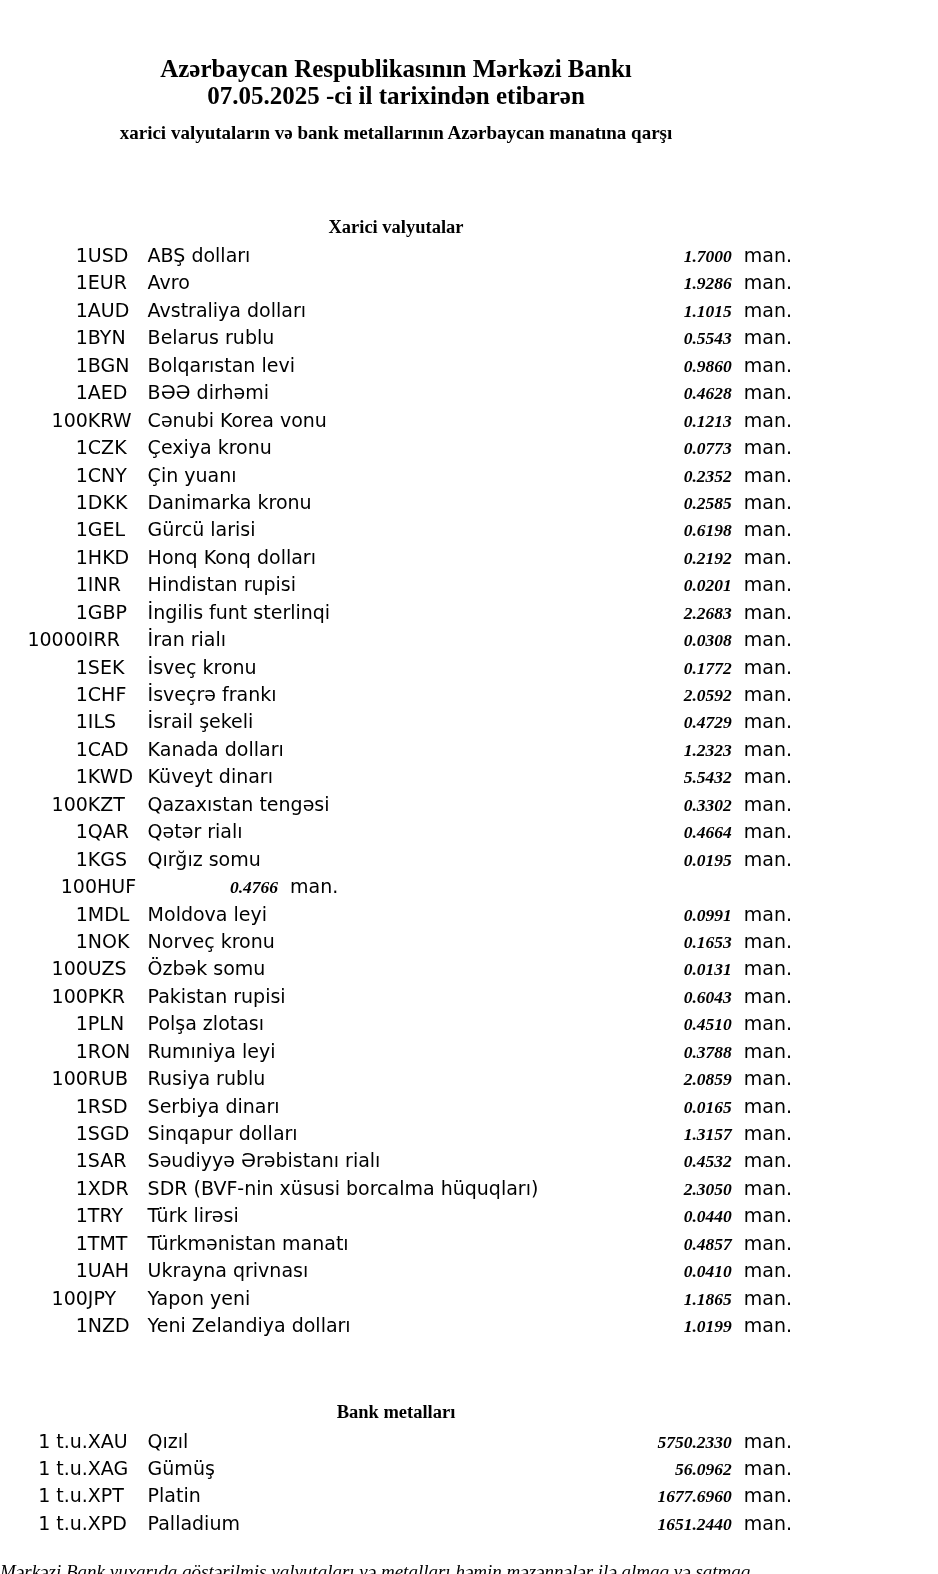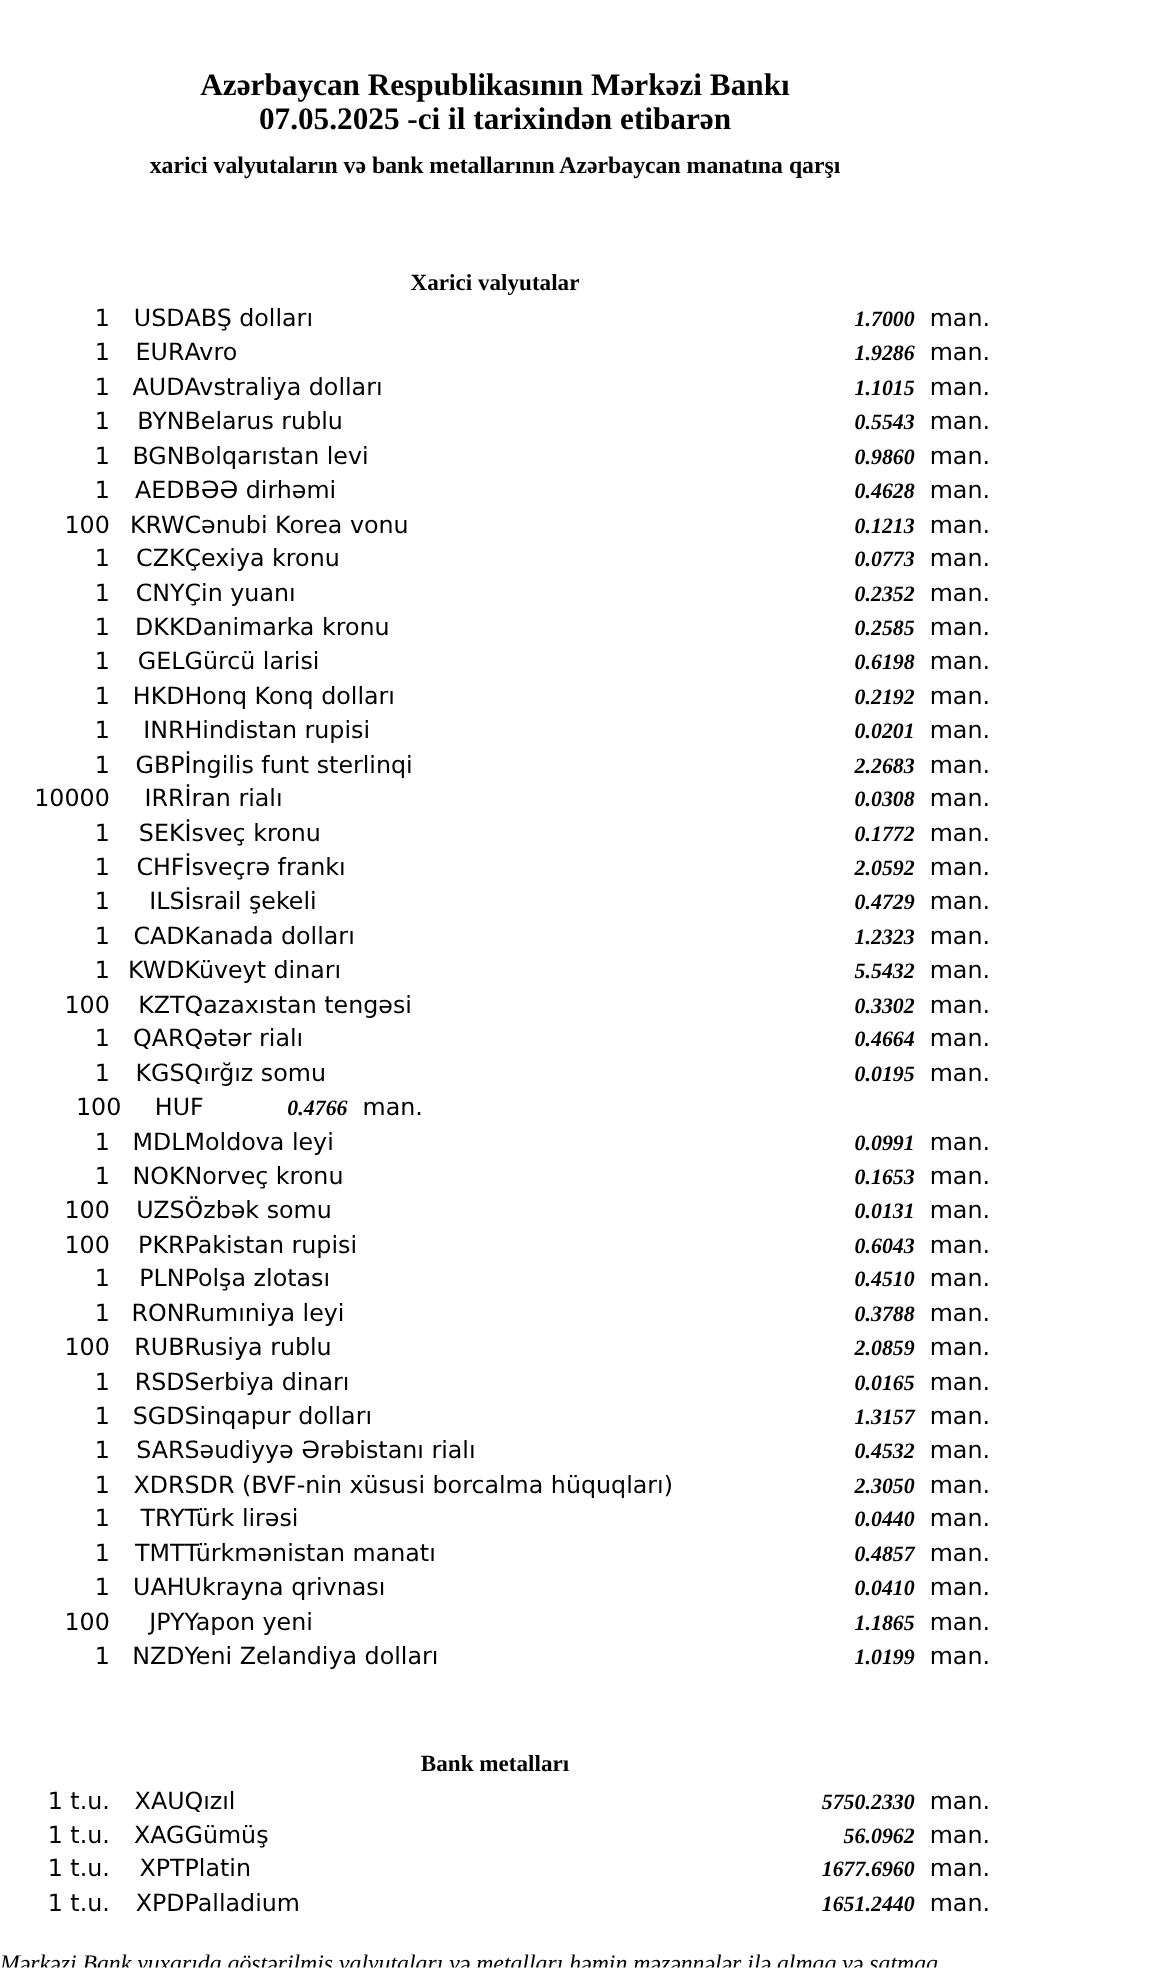--- a/index.html
+++ b/index.html
@@ -67,21 +67,21 @@
     white-space: nowrap;
   }
   .cell-qty {
     width: 97px;
     text-align: right;
     font-size: 19px;
     line-height: 27.45px;
   }
   .cell-code {
     width: 66px;
-    text-align: right;
+    text-align: left;
     font-size: 19px;
     line-height: 27.45px;
   }
   .cell-name {
     width: 530px;
     text-align: left;
     font-size: 19px;
     line-height: 27.45px;
     overflow: visible;
   }

